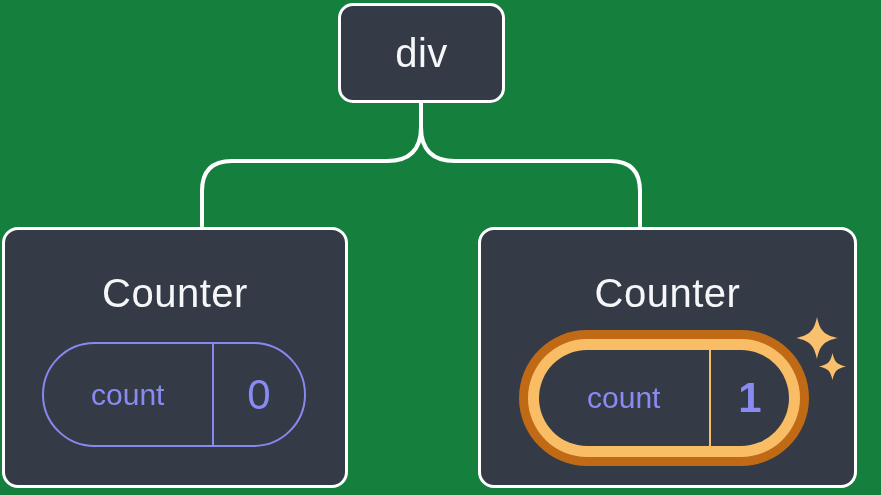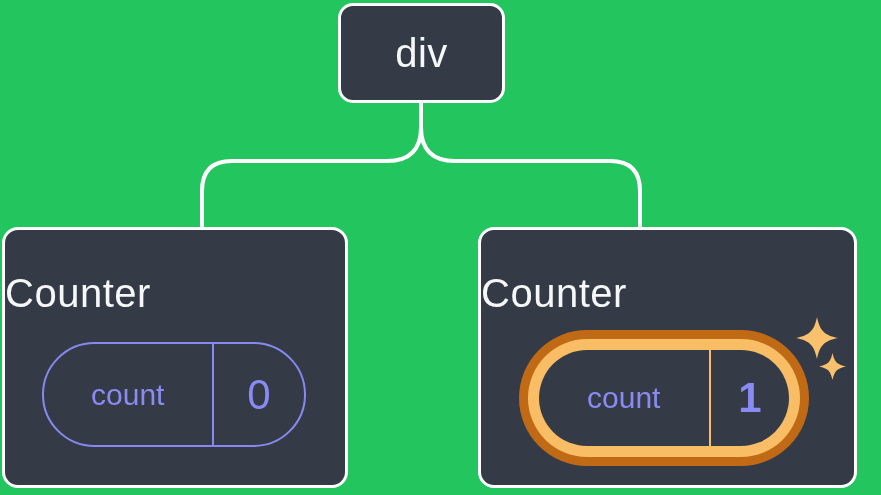--- a/index.html
+++ b/index.html
@@ -4,21 +4,21 @@
 <style>
   html, body {
     margin: 0;
     padding: 0;
     background: #4e676e;
   }
   .stage {
     position: relative;
     width: 881px;
     height: 495px;
-    background: #22c55e;
+    background: #15803d;
     overflow: hidden;
     font-family: "Liberation Sans", sans-serif;
   }
   .connector-svg {
     position: absolute;
     left: 0;
     top: 0;
     width: 881px;
     height: 495px;
     pointer-events: none;
@@ -50,20 +50,21 @@
     border: 3.5px solid #ffffff;
     border-radius: 16px;
   }
   .card-left  { left: 2px;   width: 346px; }
   .card-right { left: 478px; width: 379px; }
   .card-title {
     position: absolute;
     top: 43px;
     left: 0;
     width: 100%;
+    text-align: center;
     color: #f6f7f9;
     font-size: 40px;
     font-weight: 500;
     line-height: 1;
     letter-spacing: 0.5px;
   }
   
   .pill {
     position: absolute;
     left: 37px;

